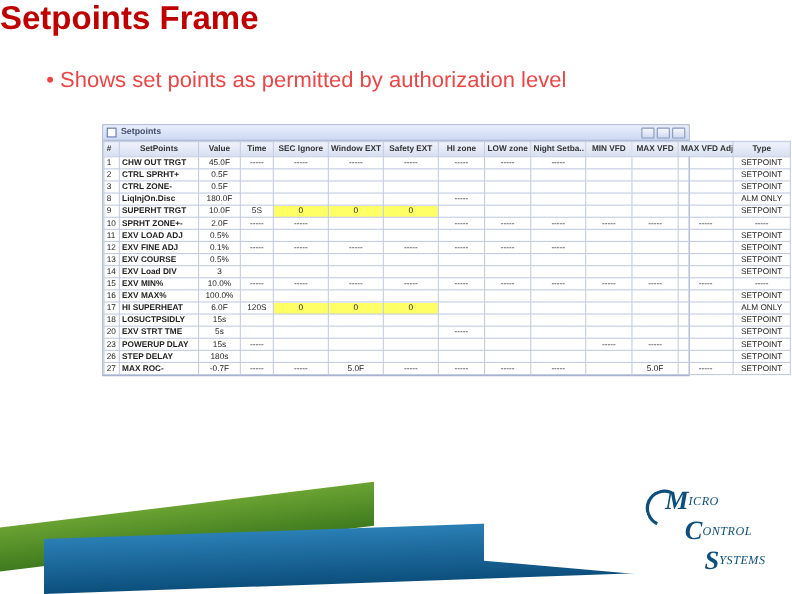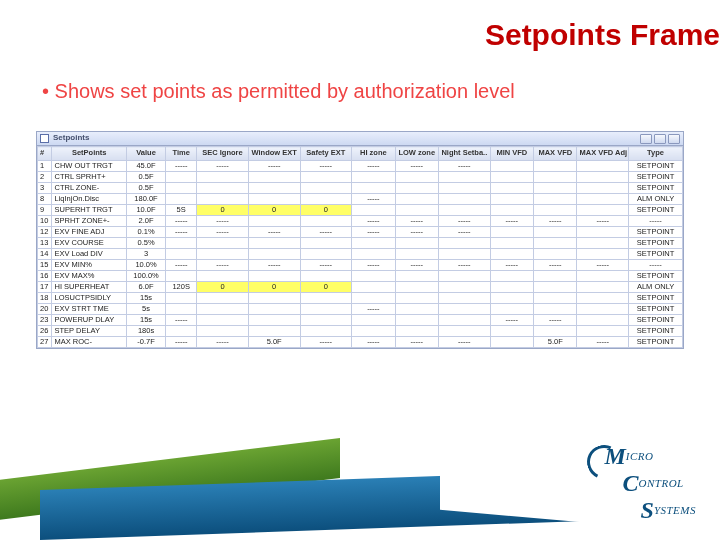--- a/index.html
+++ b/index.html
@@ -7,33 +7,32 @@
     width: 720px; height: 540px;
     background: #fff;
     font-family: Arial, sans-serif;
     position: relative;
     overflow: hidden;
   }
   .slide-title {
     font-size: 30px;
     font-weight: bold;
     color: #c00000;
-    text-align: right;
-    padding-top: 18px;
+    text-align: left;
   }
   .bullet {
     font-size: 20px;
     color: #ef4444;
     margin: 28px 0 0 42px;
   }
   .bullet::before { content: "• "; }
 
   .frame {
     margin: 28px auto 0;
-    width: 648px;
+    width: 534px;
     border: 1px solid #9aa7c7;
     font-size: 8px;
     line-height: 1.1;
     background: #fff;
   }
   .frame-titlebar {
     height: 14px;
     background: linear-gradient(#e8eefc,#cdd9f2);
     border-bottom: 1px solid #9aa7c7;
     display: flex;
@@ -69,21 +68,21 @@
     color: #222;
   }
   table.sp th {
     background: linear-gradient(#eef2fb,#d7dff0);
     font-weight: bold;
     color: #333;
     text-align: center;
     height: 14px;
   }
   table.sp td.num, table.sp th.num { text-align: left; }
-  table.sp td.name { font-weight: normal; }
+  table.sp td.name { font-weight: bold; }
   table.sp td.val, table.sp td.c { text-align: center; }
   .hl { background: #ffff66; }
 
   
   col.c0{width:14px}
   col.c1{width:72px}
   col.c2{width:38px}
   col.c3{width:30px}
   col.c4{width:50px}
   col.c5{width:50px}
@@ -284,20 +283,36 @@
           <td class="c"></td>
           <td class="c">-----</td>
           <td class="c">-----</td>
           <td class="c">-----</td>
           <td class="c">-----</td>
           <td class="c">-----</td>
           <td class="c">-----</td>
           <td class="c">-----</td>
         </tr>
         <tr>
+          <td class="num">11</td>
+          <td class="name">EXV LOAD ADJ</td>
+          <td class="c">0.5%</td>
+          <td class="c"></td>
+          <td class="c"></td>
+          <td class="c"></td>
+          <td class="c"></td>
+          <td class="c"></td>
+          <td class="c"></td>
+          <td class="c"></td>
+          <td class="c"></td>
+          <td class="c"></td>
+          <td class="c"></td>
+          <td class="c">SETPOINT</td>
+        </tr>
+        <tr>
           <td class="num">12</td>
           <td class="name">EXV FINE ADJ</td>
           <td class="c">0.1%</td>
           <td class="c">-----</td>
           <td class="c">-----</td>
           <td class="c">-----</td>
           <td class="c">-----</td>
           <td class="c">-----</td>
           <td class="c">-----</td>
           <td class="c">-----</td>

